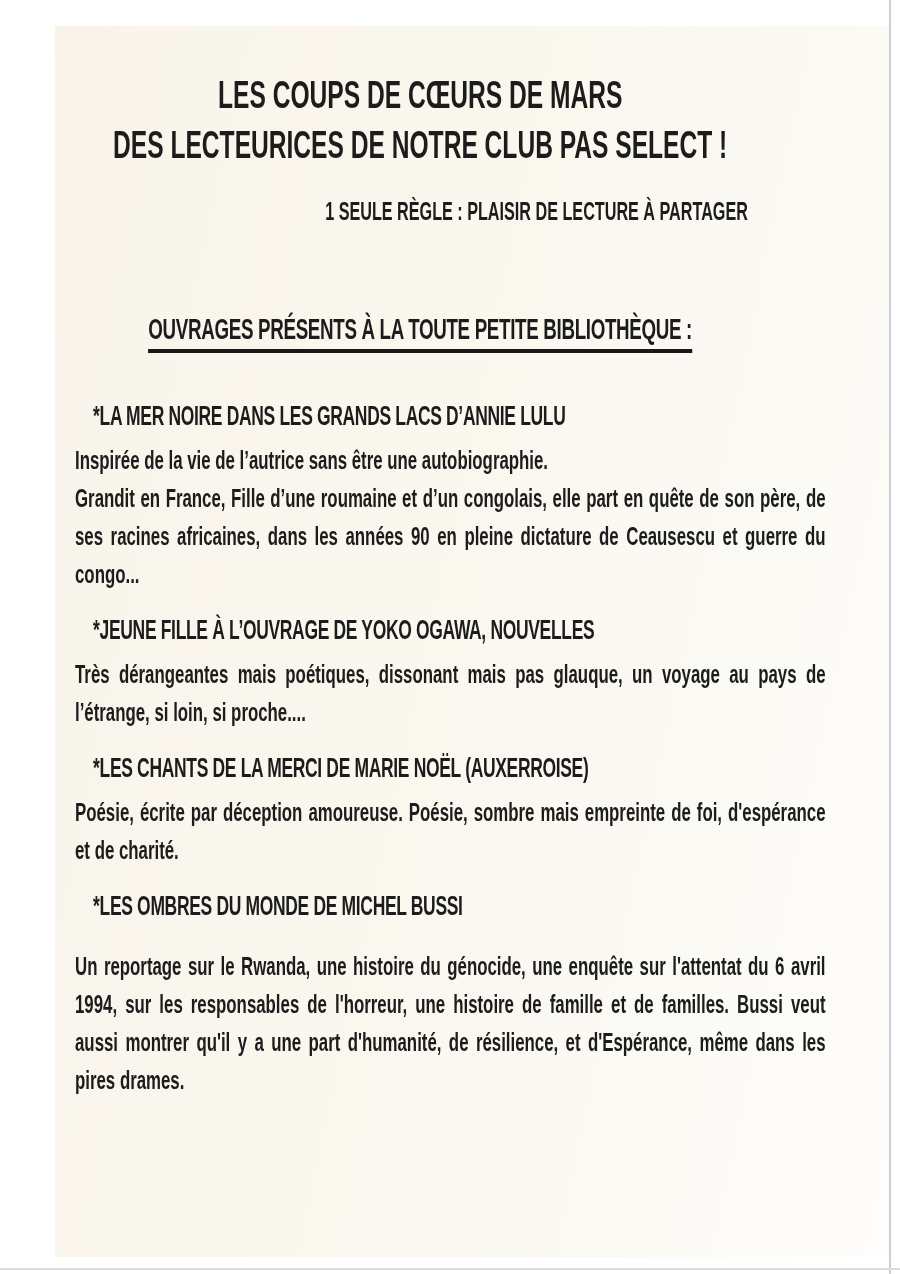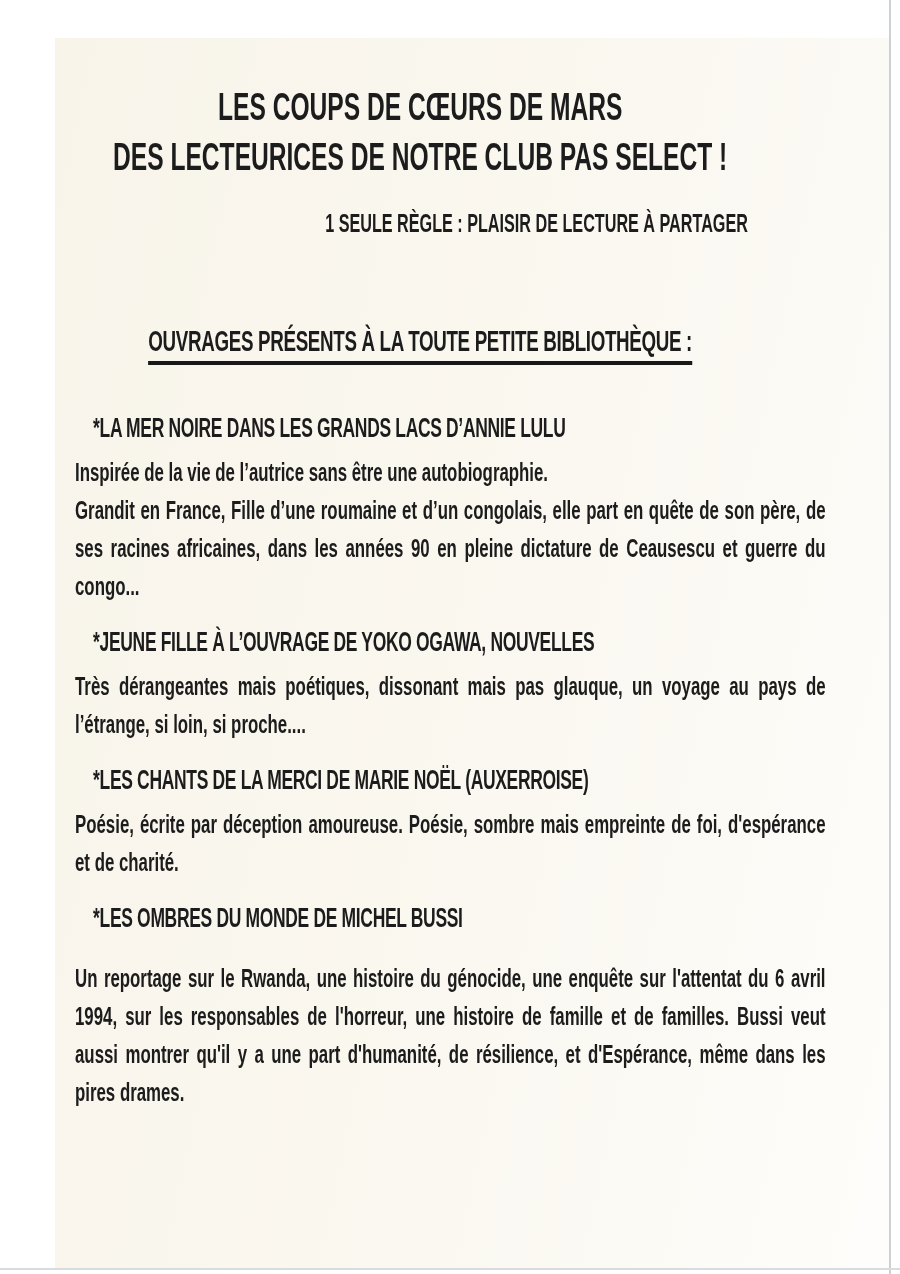--- a/index.html
+++ b/index.html
@@ -11,21 +11,21 @@
     position: relative;
     width: 900px;
     height: 1274px;
     overflow: hidden;
     font-family: "Liberation Sans", "DejaVu Sans", sans-serif;
   }
   
   .paper {
     position: absolute;
     left: 55px;
-    top: 38px;
+    top: 26px;
     width: 835px;
     height: 1231px;
     background: linear-gradient(102deg, #f8f4ea 0%, #faf7ef 45%, #fbf9f3 70%, #fefdfb 100%);
   }
   
   .scan-edge-right {
     position: absolute;
     top: 0;
     right: 9px;
     width: 2px;

